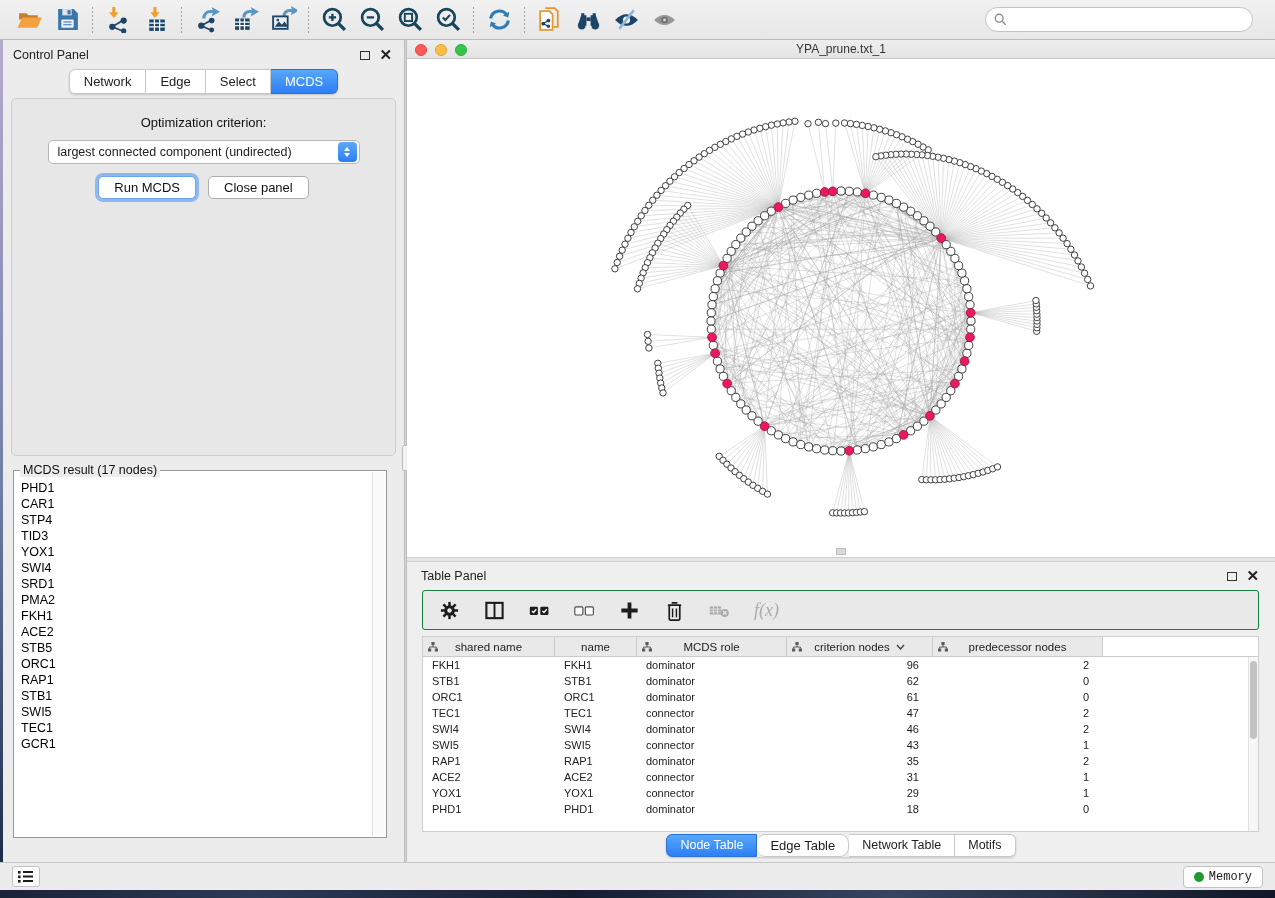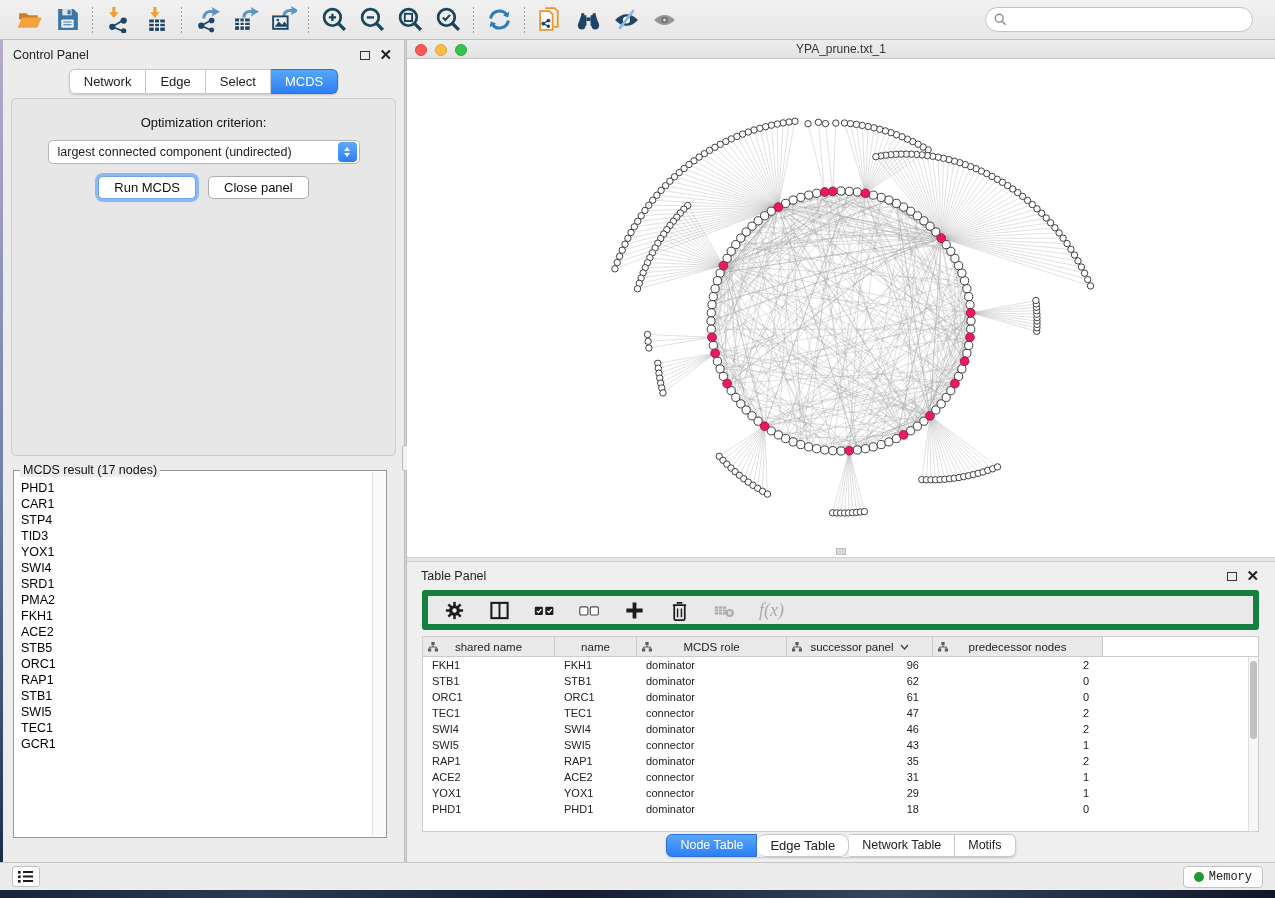--- a/index.html
+++ b/index.html
@@ -64,21 +64,21 @@
   .net-title-text { font-size:12px; color:#333; }
   .net-canvas { height:498px; background:#fff; position:relative; overflow:hidden; }
   .net-canvas svg { position:absolute; inset:0; }
   .canvas-handle { position:absolute; left:50%; bottom:2px; width:10px; height:7px; margin-left:-5px; background:#d9d9d9; border:1px solid #bdbdbd; }
   .h-divider { height:5px; background:#e6e6e6; border-top:1px solid #cfcfcf; border-bottom:1px solid #cfcfcf; }
 
   
   .table-panel { flex:1; background:#efefef; position:relative; display:flex; flex-direction:column; }
   .tp-header { height:24px; display:flex; align-items:center; padding:4px 16px 0 14px; }
   .tp-title { font-size:12.5px; }
-  .tp-toolbar { margin:4px 16px 0 15px; height:40px; background:#e9e9e9; border:6px solid #15803d; border-radius:3px; display:flex; align-items:center; gap:24px; padding-left:16px; }
+  .tp-toolbar { margin:4px 16px 0 15px; height:40px; background:#e9e9e9; border:1px solid #15803d; border-radius:3px; display:flex; align-items:center; gap:24px; padding-left:16px; }
   .tp-icon { display:flex; align-items:center; }
   .tp-icon svg { width:21px; height:21px; }
   .fx-label { font-family:"Liberation Serif", serif; font-style:italic; font-size:18px; color:#ababab; }
   .tp-table { margin:6px 16px 0 15px; flex:1; background:#fff; border:1px solid #cfcfcf; position:relative; overflow:hidden; }
   .thead { display:flex; height:20px; background:#7f1d1d; }
   .th { display:flex; align-items:center; justify-content:center; position:relative; border-right:1px solid #cbcbcb; border-bottom:1px solid #cbcbcb; background:#e9e9e9; font-size:11.5px; color:#222; }
   .th .th-ic { position:absolute; left:5px; top:5px; }
   .th .sort-ic { margin-left:6px; }
   .tbody { position:absolute; top:20px; left:0; right:10px; bottom:0; }
   .trow { display:flex; height:16px; }
@@ -1229,21 +1229,21 @@
               </div>
               <div class="th" style="width: 146px;">
                 <svg class="th-ic" width="10" height="10" viewBox="0 0 10 10">
                   <g fill="#5a5a5a">
                     <rect x="3.4" y="0" width="3.2" height="3"></rect>
                     <rect x="0" y="6.5" width="3.2" height="3"></rect>
                     <rect x="6.8" y="6.5" width="3.2" height="3"></rect>
                   </g>
                   <path d="M5 3v2M1.6 6.5V5h6.8v1.5" stroke="#5a5a5a" fill="none"></path>
                 </svg>
-                <span>successor panel</span>
+                <span>criterion nodes</span>
                 <svg class="sort-ic" width="9" height="6" viewBox="0 0 9 6">
                   <path d="M1 1l3.5 4L8 1" fill="none" stroke="#444" stroke-width="1.4"></path>
                 </svg>
               </div>
               <div class="th" style="width: 170px;">
                 <svg class="th-ic" width="10" height="10" viewBox="0 0 10 10">
                   <g fill="#5a5a5a">
                     <rect x="3.4" y="0" width="3.2" height="3"></rect>
                     <rect x="0" y="6.5" width="3.2" height="3"></rect>
                     <rect x="6.8" y="6.5" width="3.2" height="3"></rect>

